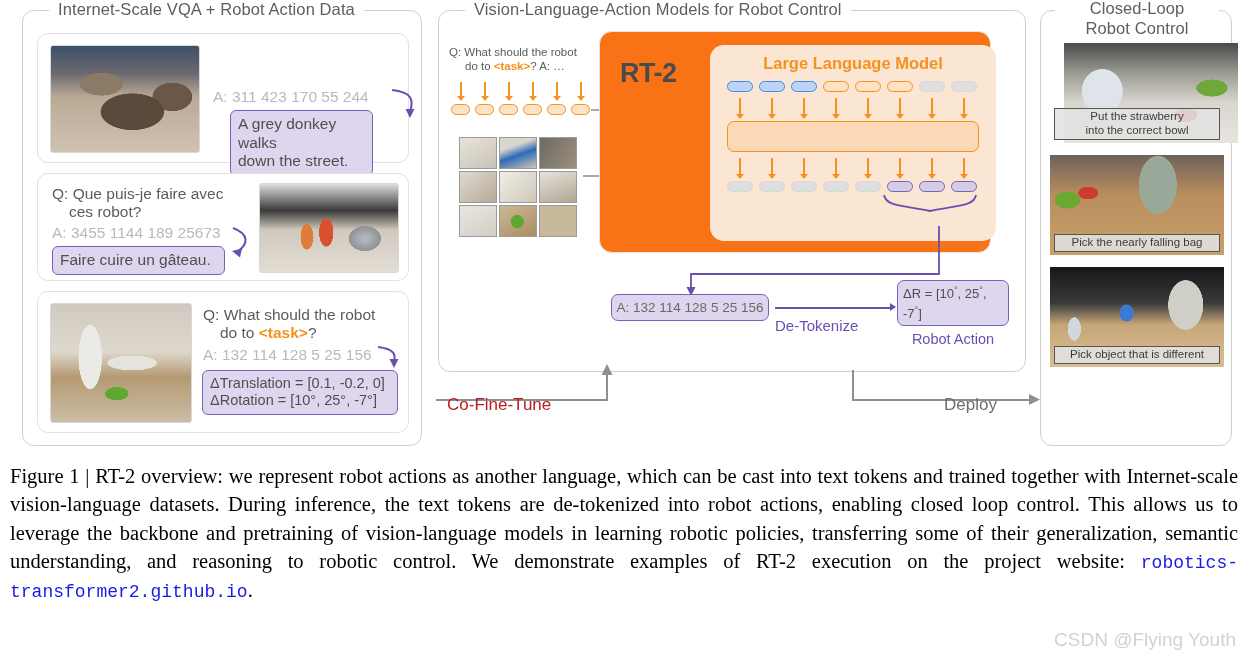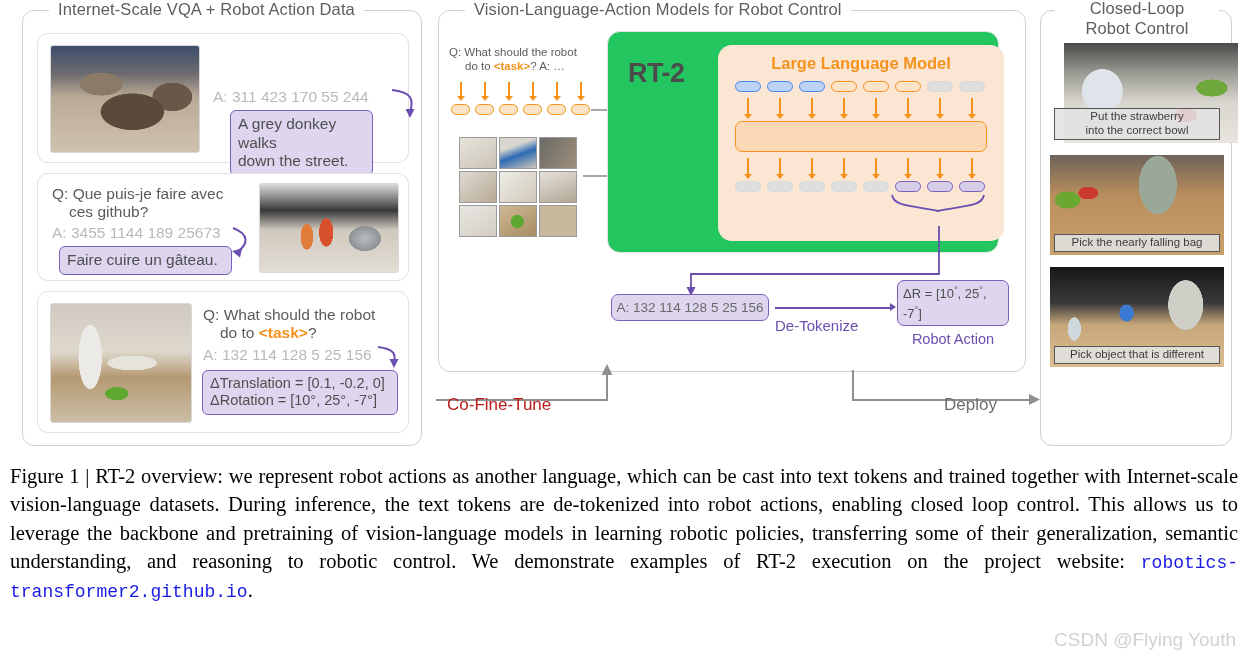--- a/index.html
+++ b/index.html
@@ -73,22 +73,22 @@
     font-size: 15.5px;
     line-height: 1.2;
     padding: 4px 7px;
   }
 
   
   #center-panel { left: 438px; top: 10px; width: 588px; height: 362px; padding-left: 23px; }
   #center-title { left: 26px; }
 
   #rt2-box {
-    position: absolute; left: 168px; top: 20px; width: 392px; height: 222px;
-    border: 1.2px solid #e4e4e4; border-radius: 13px; background: #22c55e;
+    position: absolute; left: 160px; top: 20px; width: 392px; height: 222px;
+    border: 1.2px solid #e4e4e4; border-radius: 13px; background: #f97316;
   }
   #rt2-label {
     position: absolute; left: 20px; top: 26px;
     font-size: 27px; font-weight: bold; color: #4b4b4b; letter-spacing: -.5px;
   }
   #llm-box {
     position: absolute; left: 110px; top: 13px; width: 286px; height: 196px;
     background: #fbe6d4; border-radius: 14px;
   }
   #llm-title {
@@ -216,24 +216,24 @@
     </div>
     <svg style="position:absolute; left:352px; top:52px;" width="30" height="36">
       <path d="M2,4 C22,6 24,14 20,26" stroke="#6b4fb0" stroke-width="2" fill="none"></path>
       <path d="M20,32 l-4.5,-9 l9,0 z" fill="#6b4fb0"></path>
     </svg>
   </div>
 
   <div class="vqa-card" id="vqa-card-2">
     <div class="q-text" style="left:14px; top:11px;">
       <span>Q: Que puis-je faire avec</span>
-      <span class="indent">ces github?</span>
+      <span class="indent">ces robot?</span>
     </div>
     <div class="a-text" style="left:14px; top:50px;">A: 3455 1144 189 25673</div>
-    <div class="purple-box" style="left:21px; top:72px; width:173px;">Faire cuire un gâteau.</div>
+    <div class="purple-box" style="left:14px; top:72px; width:173px;">Faire cuire un gâteau.</div>
     <svg style="position:absolute; left:191px; top:52px;" width="26" height="34">
       <path d="M4,2 C20,8 20,18 8,26" stroke="#6b4fb0" stroke-width="2" fill="none"></path>
       <path d="M3,25 l10,-2.5 l-2,9 z" fill="#6b4fb0"></path>
     </svg>
     <div class="photo" style="left:221px; top:9px; width:140px; height:90px;
          background-image:
            radial-gradient(ellipse 22px 17px at 76% 62%, #b9bcc0 0%, #8e9297 72%, transparent 74%),
            radial-gradient(ellipse 10px 20px at 48% 55%, #d9512c 0%, #d9512c 70%, transparent 72%),
            radial-gradient(ellipse 9px 18px at 34% 60%, #e07b3a 0%, #e07b3a 70%, transparent 72%),
            linear-gradient(180deg, #dcdcdc 0%, #3a3a3a 30%, #cfc8bd 52%, #e3ded4 100%);"></div>

